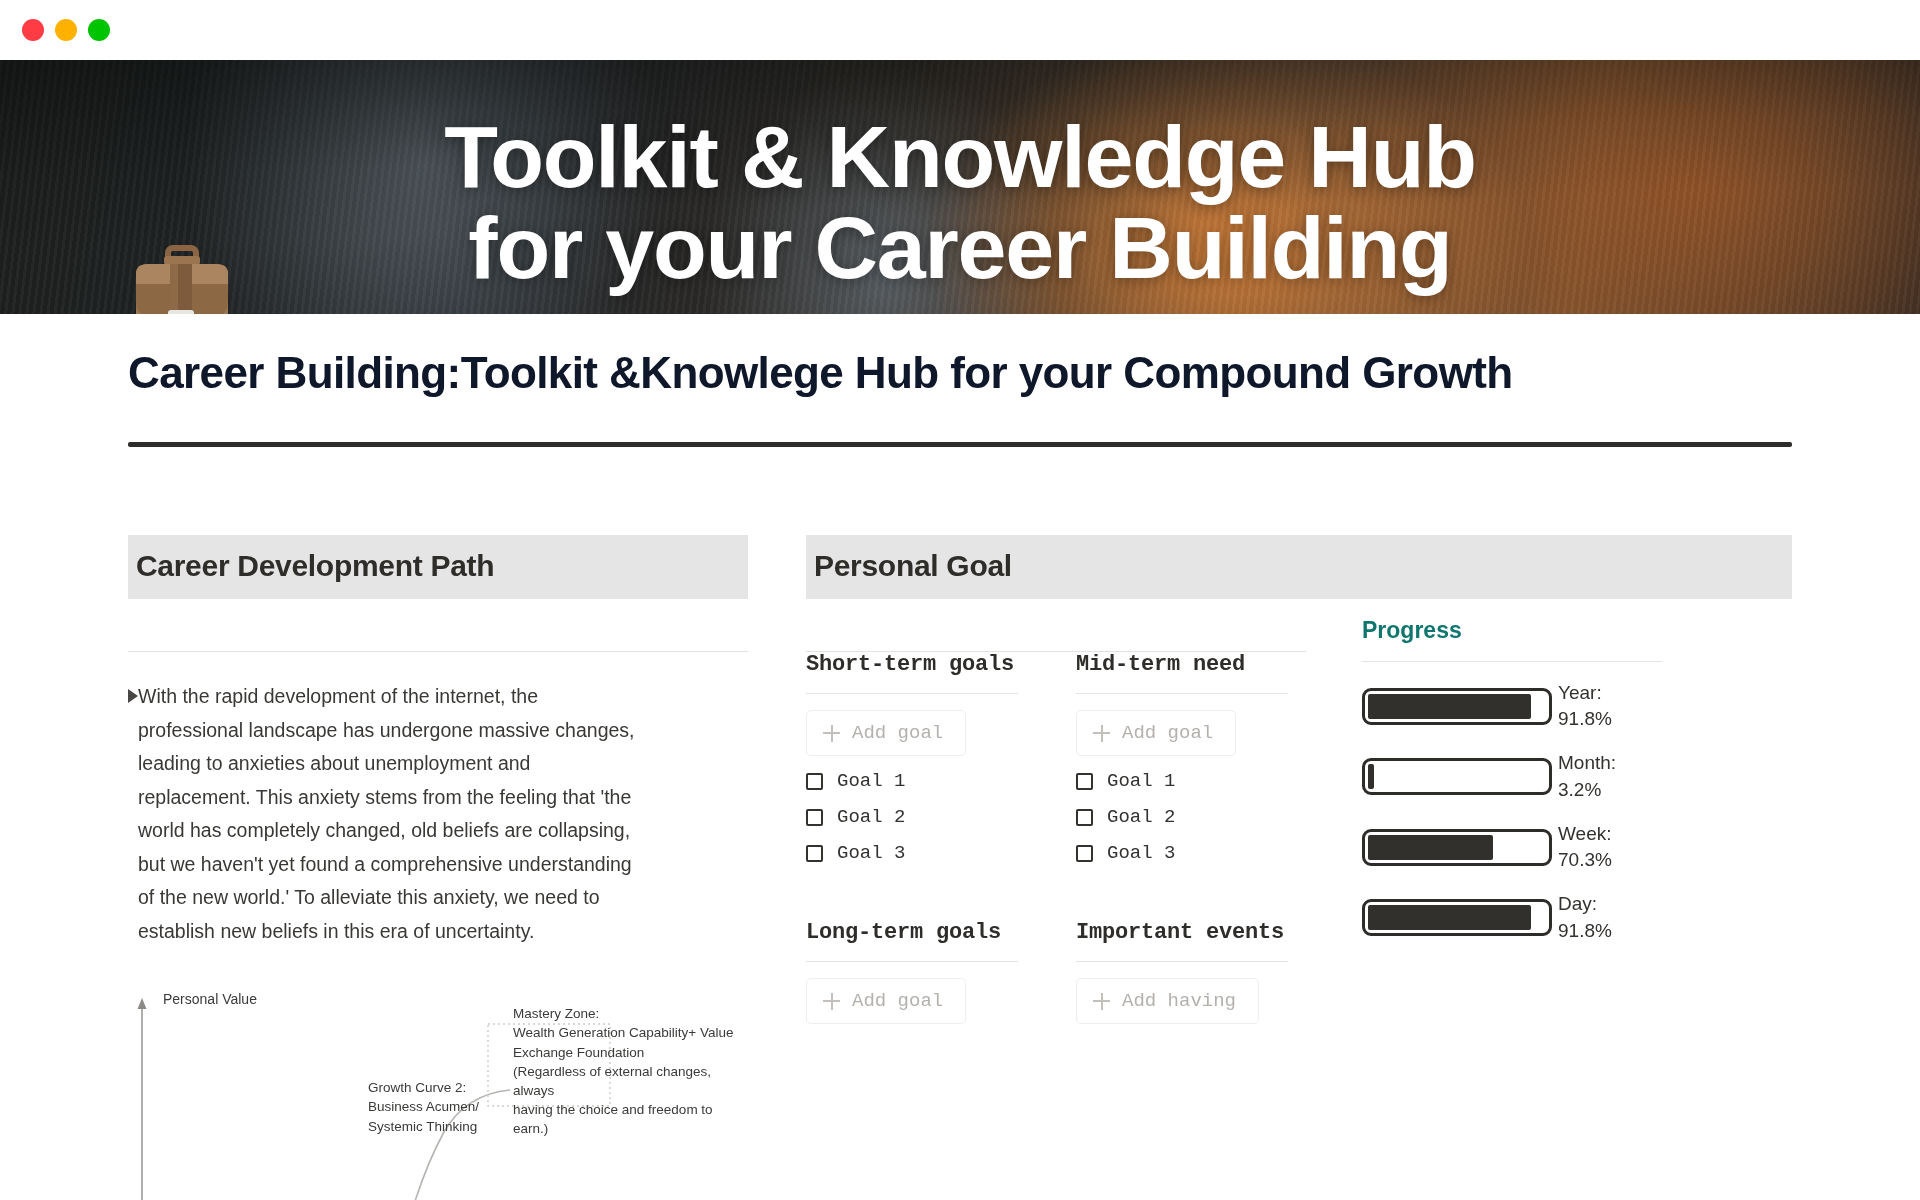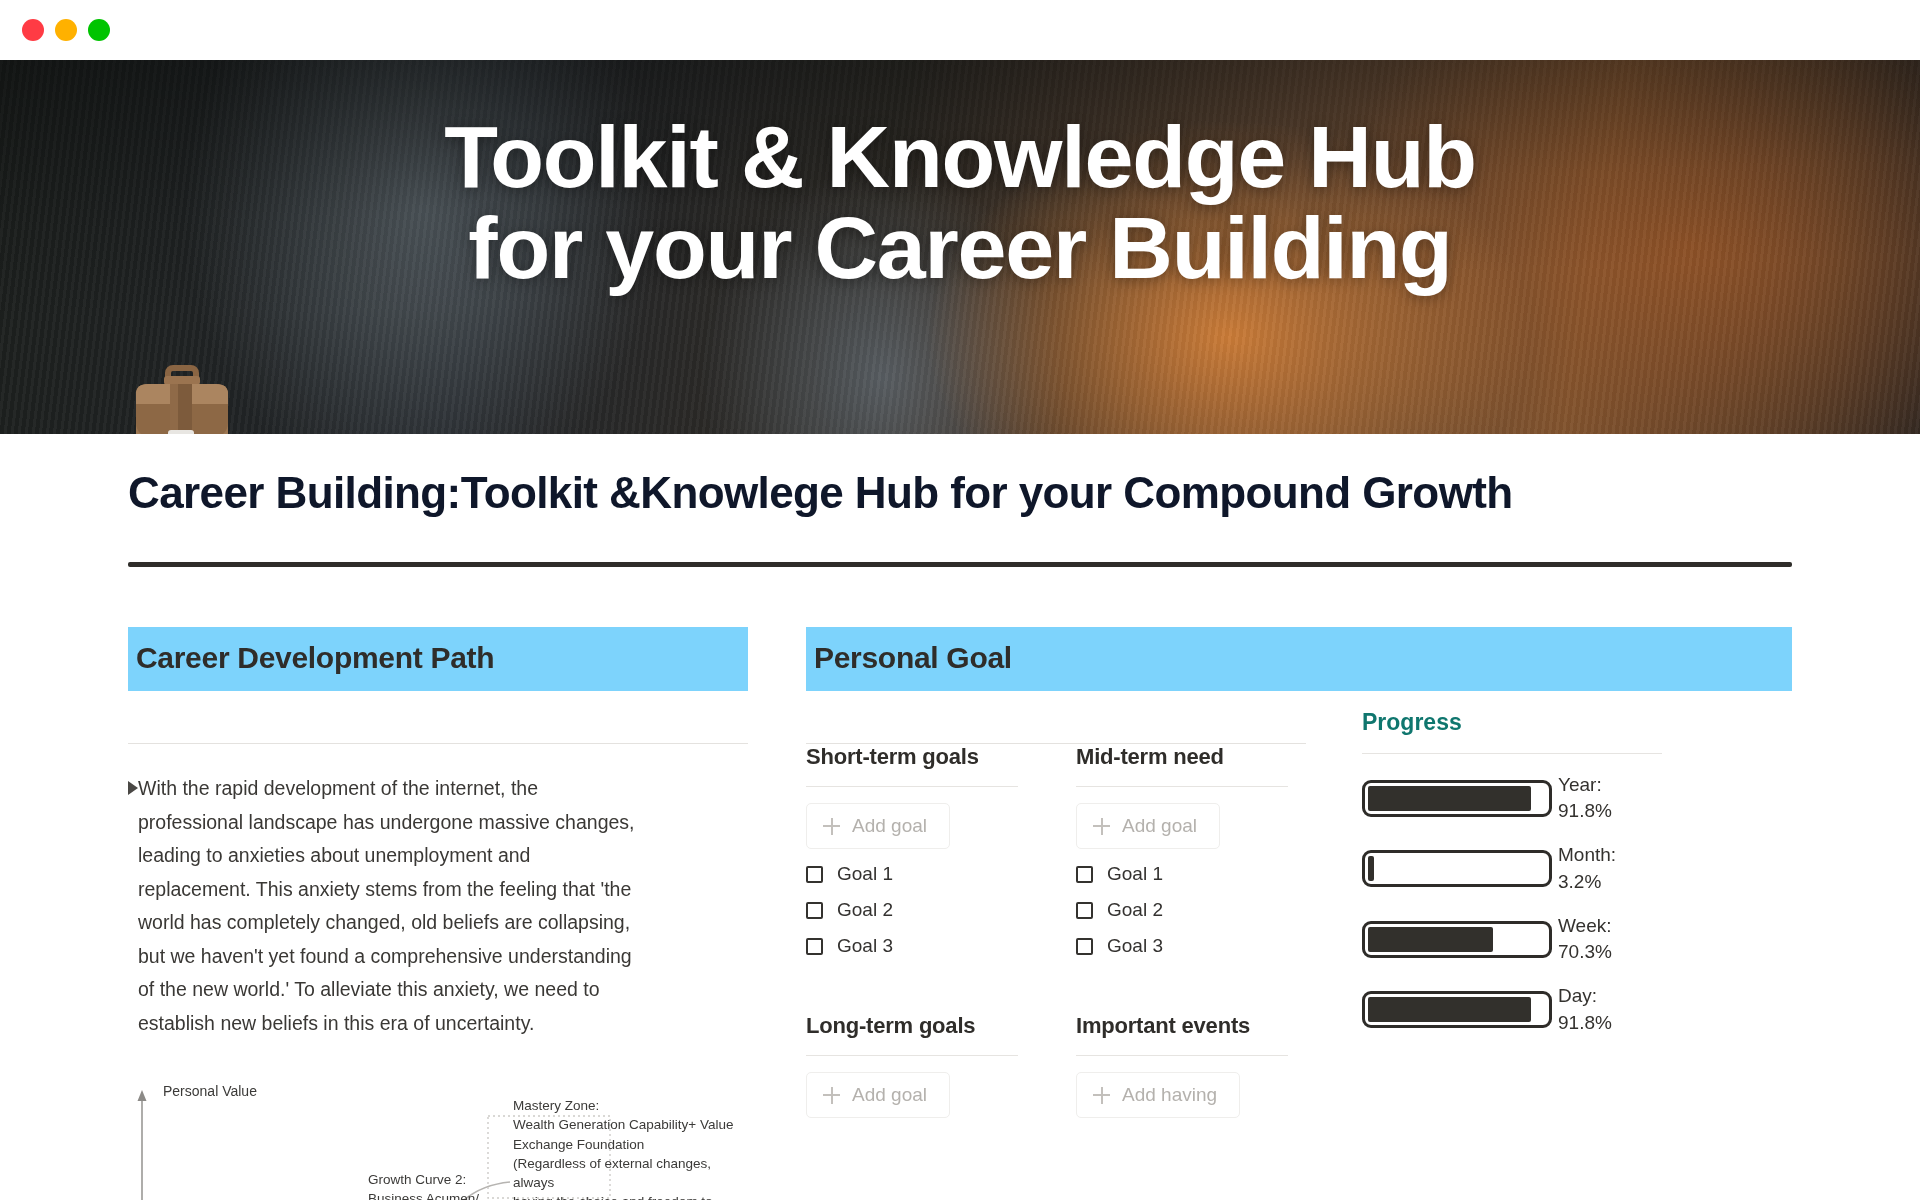--- a/index.html
+++ b/index.html
@@ -22,21 +22,21 @@
     gap: 11px;
   }
   .dot { width: 22px; height: 22px; border-radius: 50%; }
   .dot-red    { background: #ff3b44; }
   .dot-yellow { background: #ffb100; }
   .dot-green  { background: #00c400; }
 
   
   .hero {
     position: relative;
-    height: 374px;
+    height: 254px;
     overflow: hidden;
     background:
       radial-gradient(ellipse 420px 300px at 64% 74%, rgba(212,128,56,0.92), rgba(212,128,56,0) 72%),
       radial-gradient(ellipse 520px 360px at 88% 50%, rgba(150,84,38,0.85), rgba(150,84,38,0) 75%),
       radial-gradient(ellipse 340px 420px at 22% 40%, rgba(96,106,112,0.75), rgba(96,106,112,0) 70%),
       radial-gradient(ellipse 260px 300px at 46% 85%, rgba(118,132,146,0.55), rgba(118,132,146,0) 70%),
       linear-gradient(100deg, #1c1f1d 0%, #23262a 26%, #2e2a24 46%, #5e4430 66%, #7c5330 82%, #2b2521 100%);
   }
   .hero::after {
     content: "";
@@ -93,26 +93,27 @@
   .columns {
     display: flex;
     margin-top: 60px;
     gap: 58px;
     align-items: flex-start;
   }
   .col-left  { width: 620px; flex: 0 0 620px; }
   .col-right { flex: 1 1 auto; }
 
   .section-header {
-    background: #7dd3fc;
+    background: #e5e5e5;
     font-size: 30px;
     font-weight: 700;
     color: #2f2d2a;
     padding: 14px 8px 16px 8px;
     letter-spacing: -0.3px;
+    margin-top: 28px;
   }
   .section-header.wide { }
 
   .thin-rule {
     height: 1px;
     background: #e4e2df;
     margin-top: 52px;
   }
 
   
@@ -147,21 +148,21 @@
     color: #3b3a38;
     white-space: pre-line;
   }
   .lbl-axis    { left: 35px;  top: 0px;   font-size: 14px; }
   .lbl-curve2  { left: 240px; top: 88px; }
   .lbl-mastery { left: 385px; top: 14px; }
 
   
   .goal-area { display: flex; gap: 56px; margin-top: 0; }
   .goal-grid { flex: 0 0 auto; width: 500px; }
-  .goal-row { display: flex; gap: 58px; }
+  .goal-row { display: flex; gap: 58px; font-family: Liberation Mono, monospace; }
   .goal-row + .goal-row { margin-top: 56px; }
   .goal-box { width: 212px; }
 
   .goal-title {
     font-size: 22px;
     font-weight: 700;
     color: #2f2d2a;
     letter-spacing: -0.2px;
   }
   .goal-rule {

